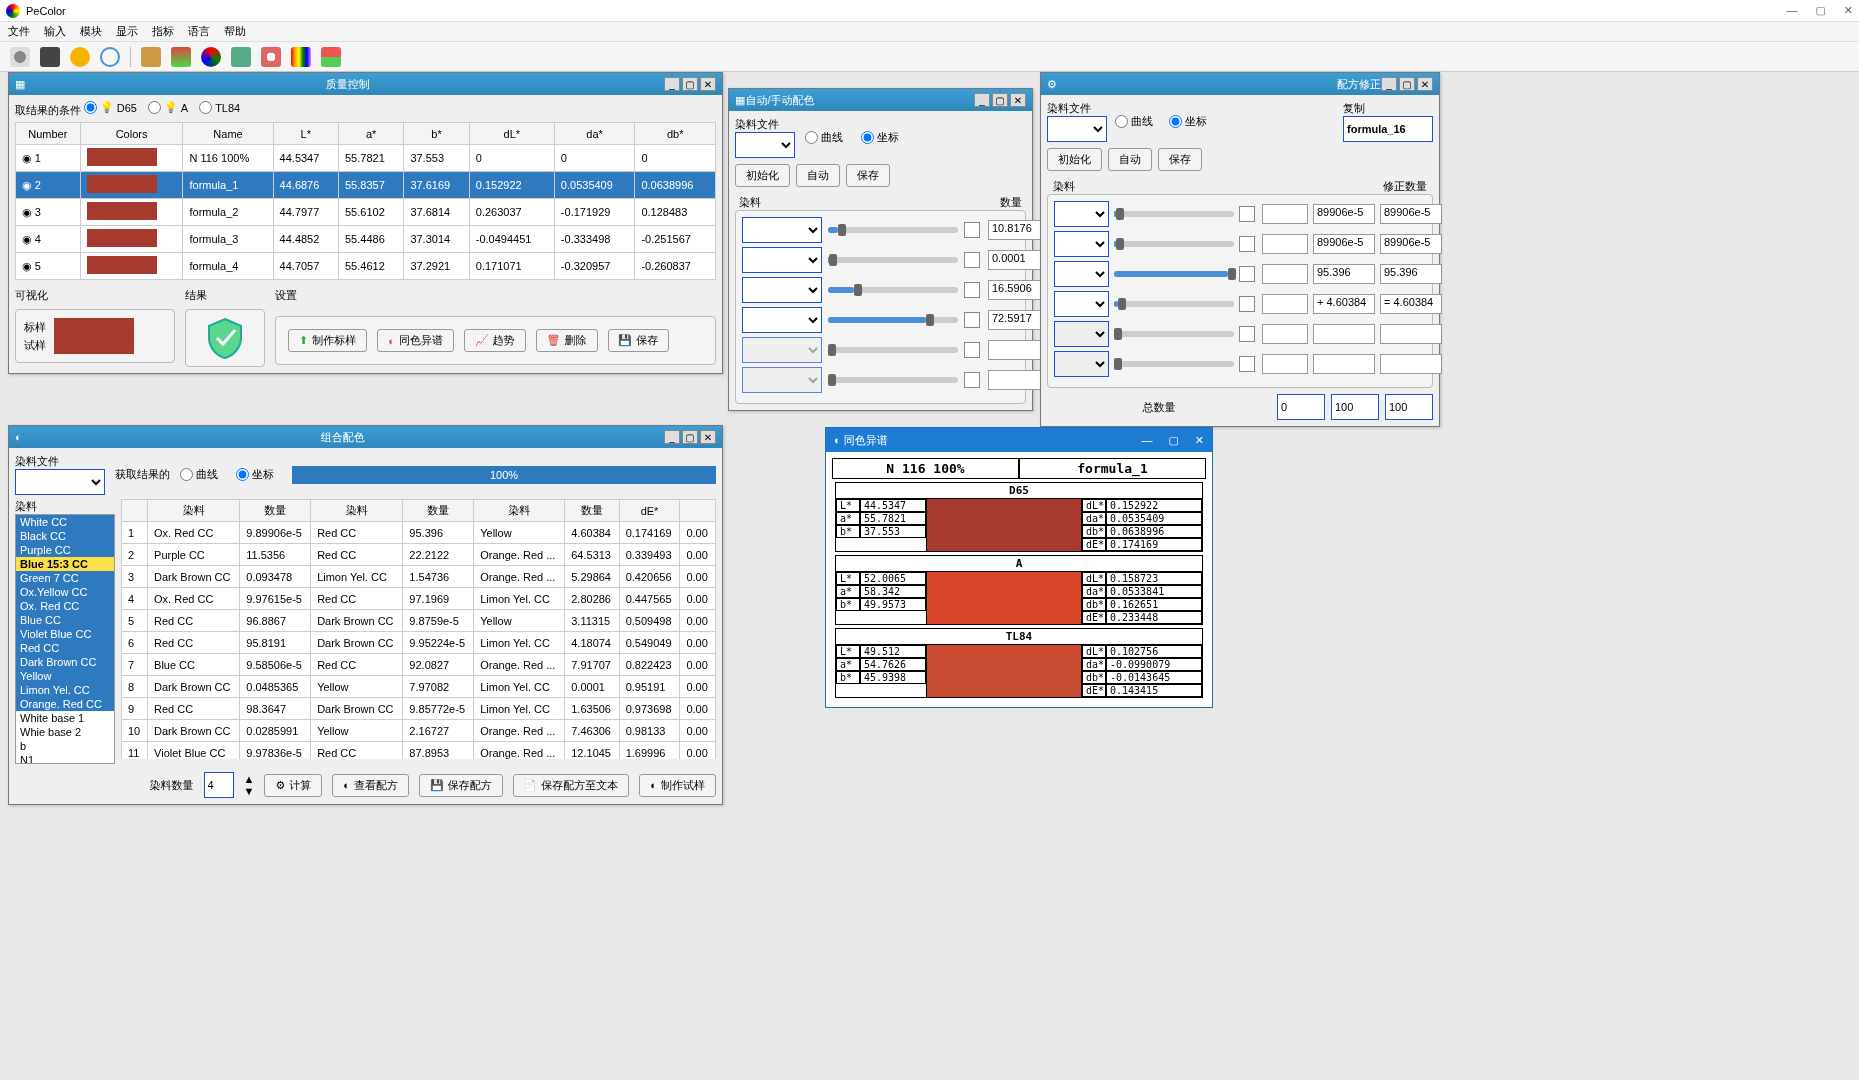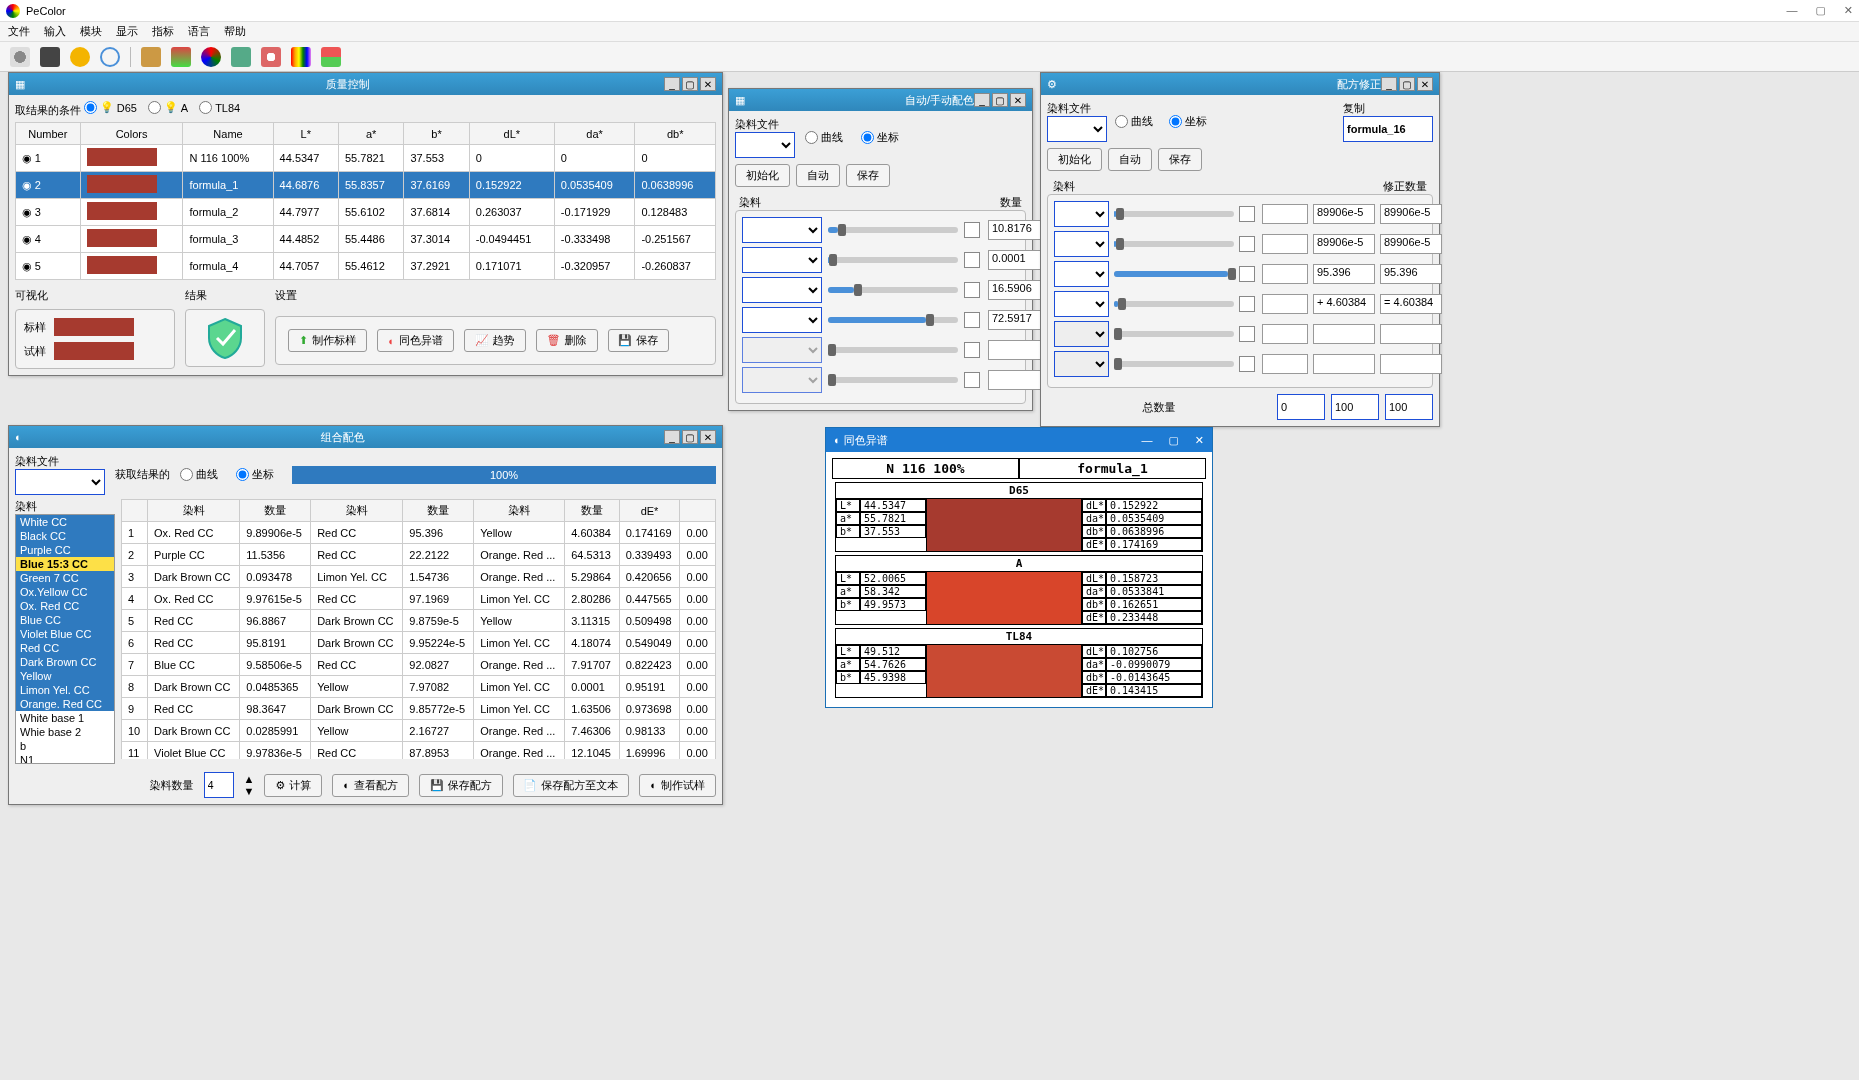--- a/index.html
+++ b/index.html
@@ -197,21 +197,21 @@
             <td>0.171071</td>
             <td>-0.320957</td>
             <td>-0.260837</td>
           </tr>
         </tbody>
       </table>
     <div style="display:grid;grid-template-columns:160px 80px 1fr;gap:10px;margin-top:8px">
       <div>
         <div style="margin-bottom:6px">可视化</div>
         <div style="border:1px solid #bbb;padding:8px;background:#f4f4f4;border-radius:4px">
-          <div style="display:flex;align-items:center;gap:8px;margin-bottom:6px">
+          <div style="display:flex;align-items:center;gap:8px;">
               <span>标样</span>
               <span class="swatch"></span>
             </div>
           <div style="display:flex;align-items:center;gap:8px">
               <span>试样</span>
               <span class="swatch"></span>
             </div>
         </div>
       </div>
       <div>
@@ -248,21 +248,21 @@
             </span>
         </div>
       </div>
     </div>
   </div>
 </div>
 
 <div class="mdiwin" style="left:728px; top:88px; width:305px;">
   <div class="wtitle">
       <span>▦</span>
-    <span style="flex:1;text-align:right">自动/手动配色</span>
+    <span style="flex:1;text-align:left">自动/手动配色</span>
     <div class="wbtns">
         <span>_</span>
         <span>▢</span>
         <span>✕</span>
       </div>
   </div>
   <div class="wbody">
     <div style="display:flex;align-items:center;gap:10px;margin-bottom:6px">
       <div>
         <div>染料文件</div>

